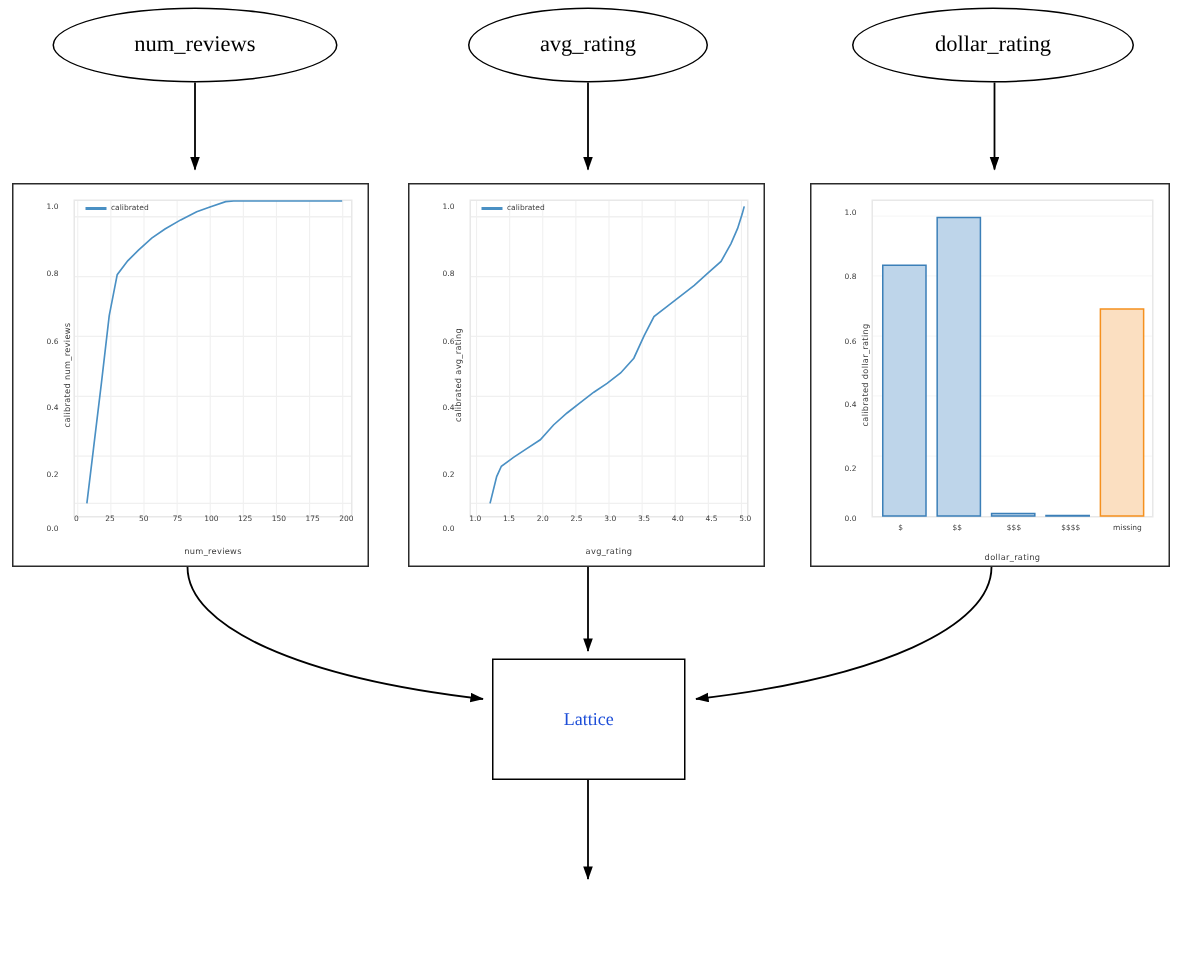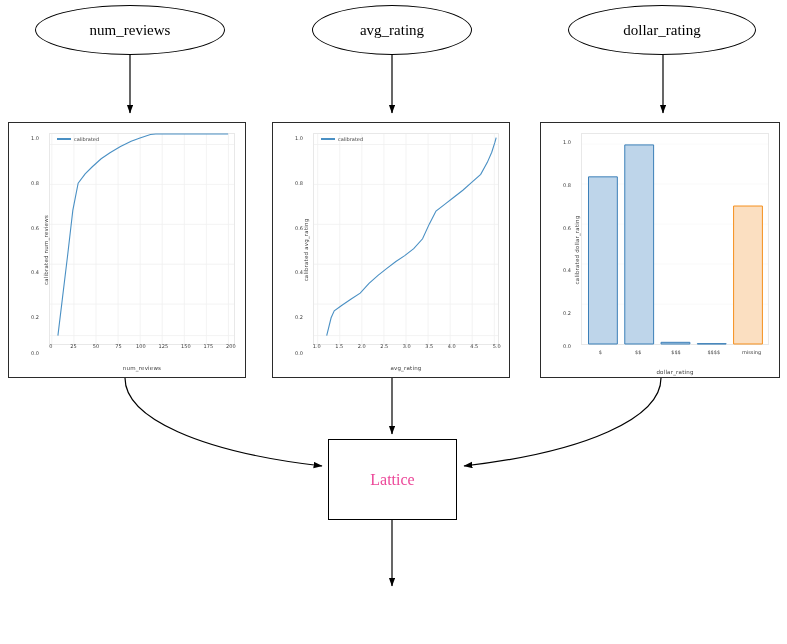--- a/index.html
+++ b/index.html
@@ -44,22 +44,22 @@
     box-sizing: border-box;
   }
   .node-box {
     position: absolute;
     display: flex;
     align-items: center;
     justify-content: center;
     border: 1px solid #000000;
     background: #ffffff;
     font-family: "Liberation Serif", serif;
-    font-size: 16px;
-    color: #ec4899;
+    font-size: 12px;
+    color: #1d4ed8;
     box-sizing: border-box;
   }
 
   
   .panel {
     position: absolute;
     border: 1px solid #2b2b2b;
     background: #ffffff;
     box-sizing: border-box;
   }

